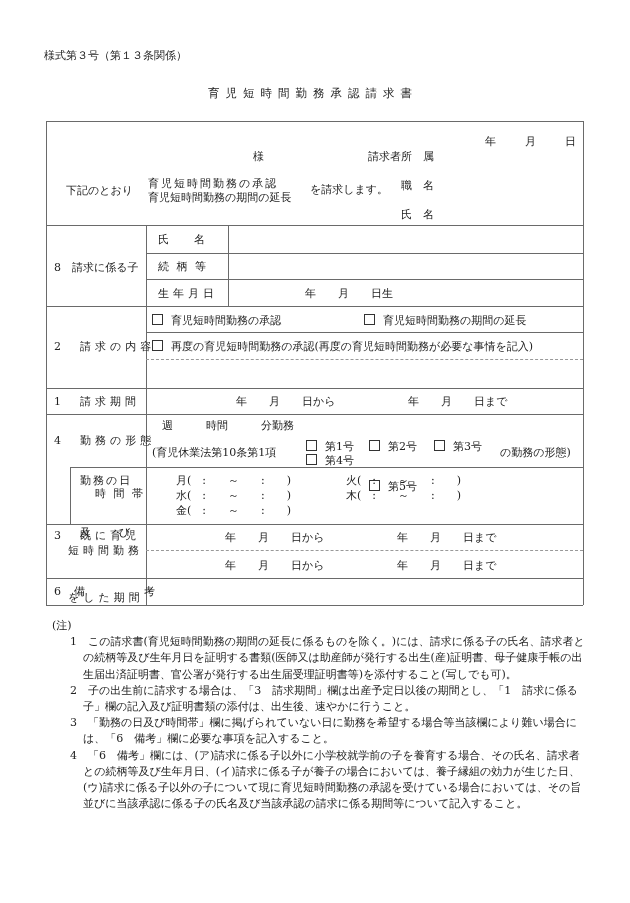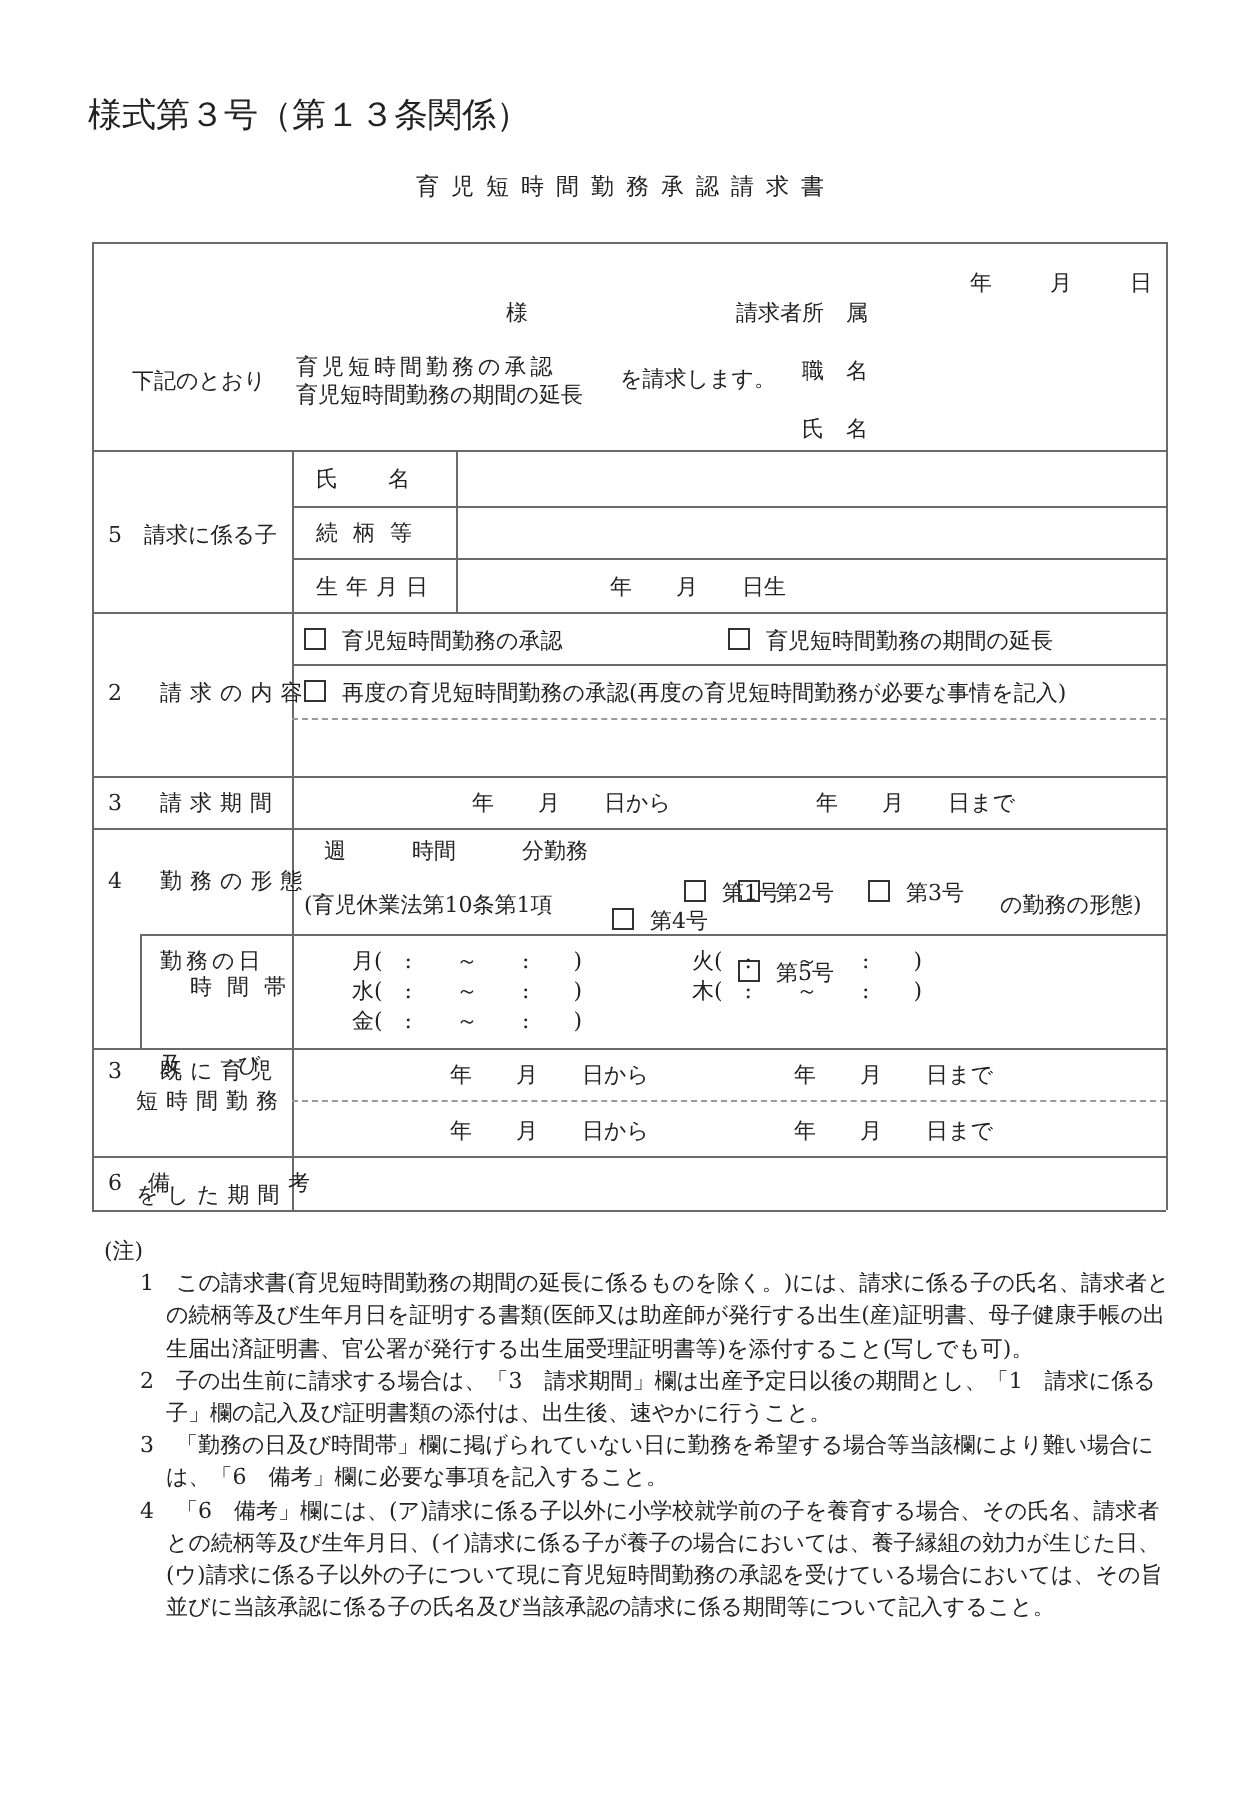--- a/index.html
+++ b/index.html
@@ -12,21 +12,21 @@
   .sp { letter-spacing:4px; }
   .sp2 { letter-spacing:2px; }
   .title { letter-spacing:6px; font-size:11.5px; }
   .box { display:inline-block; width:9px; height:9px; border:1px solid #333; vertical-align:-1px; margin-right:8px; }
   .notes { position:absolute; left:56px; top:618px; width:530px; font-size:11px; line-height:16.2px; }
   .note-item { display:block; text-indent:-13px; padding-left:27px; }
 </style>
 </head>
 <body>
 
-<div class="abs" style="left:44px;top:50px;font-size:17px;">様式第３号（第１３条関係）</div>
+<div class="abs" style="left:44px;top:50px;font-size:11px;">様式第３号（第１３条関係）</div>
 <div class="abs title" style="left:208px;top:88px;">育児短時間勤務承認請求書</div>
 
 <div>
 
   <div class="hline" style="left:46px;top:121px;width:537px;"></div>
   <div class="hline" style="left:46px;top:605px;width:537px;"></div>
   <div class="vline" style="left:46px;top:121px;height:484px;"></div>
   <div class="vline" style="left:583px;top:121px;height:484px;"></div>
 
   <div class="hline" style="left:46px;top:225px;width:537px;"></div>
@@ -62,49 +62,49 @@
 <div class="abs" style="left:253px;top:151px;">様</div>
 <div class="abs" style="left:368px;top:151px;">請求者</div>
 <div class="abs" style="left:401px;top:151px;">所　属</div>
 <div class="abs" style="left:401px;top:180px;">職　名</div>
 <div class="abs" style="left:401px;top:209px;">氏　名</div>
 <div class="abs" style="left:66px;top:185px;">下記のとおり</div>
 <div class="abs sp2" style="left:148px;top:178px;">育児短時間勤務の承認</div>
 <div class="abs" style="left:148px;top:192px;">育児短時間勤務の期間の延長</div>
 <div class="abs" style="left:310px;top:184px;">を請求します。</div>
 
-<div class="abs" style="left:54px;top:262px;">5　請求に係る子</div>
+<div class="abs" style="left:54px;top:262px;">8　請求に係る子</div>
 <div class="abs" style="left:158px;top:234px;letter-spacing:1px;">氏　　名</div>
 <div class="abs" style="left:233px;top:234px;width:340px;height:14px;"></div>
 <div class="abs" style="left:158px;top:261px;letter-spacing:2px;">続 柄 等</div>
 <div class="abs" style="left:233px;top:261px;width:340px;height:14px;"></div>
 <div class="abs" style="left:158px;top:288px;letter-spacing:4px;">生年月日</div>
 <div class="abs" style="left:305px;top:288px;">年　　月　　日生</div>
 
 <div class="abs sp" style="left:54px;top:341px;">2　請求の内容</div>
 <div class="abs" style="left:152px;top:314px;">
   <span class="box"></span><span>育児短時間勤務の承認</span>
 </div>
 <div class="abs" style="left:364px;top:314px;">
   <span class="box"></span><span>育児短時間勤務の期間の延長</span>
 </div>
 <div class="abs" style="left:152px;top:340px;">
   <span class="box"></span><span>再度の育児短時間勤務の承認(再度の育児短時間勤務が必要な事情を記入)</span>
 </div>
 <div class="abs" style="left:152px;top:366px;width:425px;height:16px;"></div>
 
-<div class="abs sp" style="left:54px;top:396px;">3　請求期間</div>
+<div class="abs sp" style="left:54px;top:396px;">1　請求期間</div>
 <div class="abs" style="left:236px;top:396px;">年　　月　　日から</div>
 <div class="abs" style="left:408px;top:396px;">年　　月　　日まで</div>
 
 <div class="abs sp" style="left:54px;top:435px;">4　勤務の形態</div>
 <div class="abs" style="left:162px;top:420px;">週　　　時間　　　分勤務</div>
 <div class="abs" style="left:152px;top:447px;">(育児休業法第10条第1項</div>
 
-<div class="abs" style="left:306px;top:440px;margin-left:36px;"><span class="box"></span><span>第1号</span></div>
+<div class="abs" style="left:306px;top:440px;"><span class="box"></span><span>第1号</span></div>
 <div class="abs" style="left:369px;top:440px;"><span class="box"></span><span>第2号</span></div>
 <div class="abs" style="left:434px;top:440px;"><span class="box"></span><span>第3号</span></div>
 <div class="abs" style="left:306px;top:454px;"><span class="box"></span><span>第4号</span></div>
 <div class="abs" style="left:369px;top:454px;margin-top:26px;"><span class="box"></span><span>第5号</span></div>
 <div class="abs" style="left:500px;top:447px;">の勤務の形態)</div>
 
 <div class="abs sp2" style="left:80px;top:475px;">勤務の日</div>
 <div class="abs sp2" style="left:80px;top:490px;margin-top:37px;">及　　び</div>
 <div class="abs sp2" style="left:80px;top:488px;padding-left:15px;">時 間 帯</div>
 

